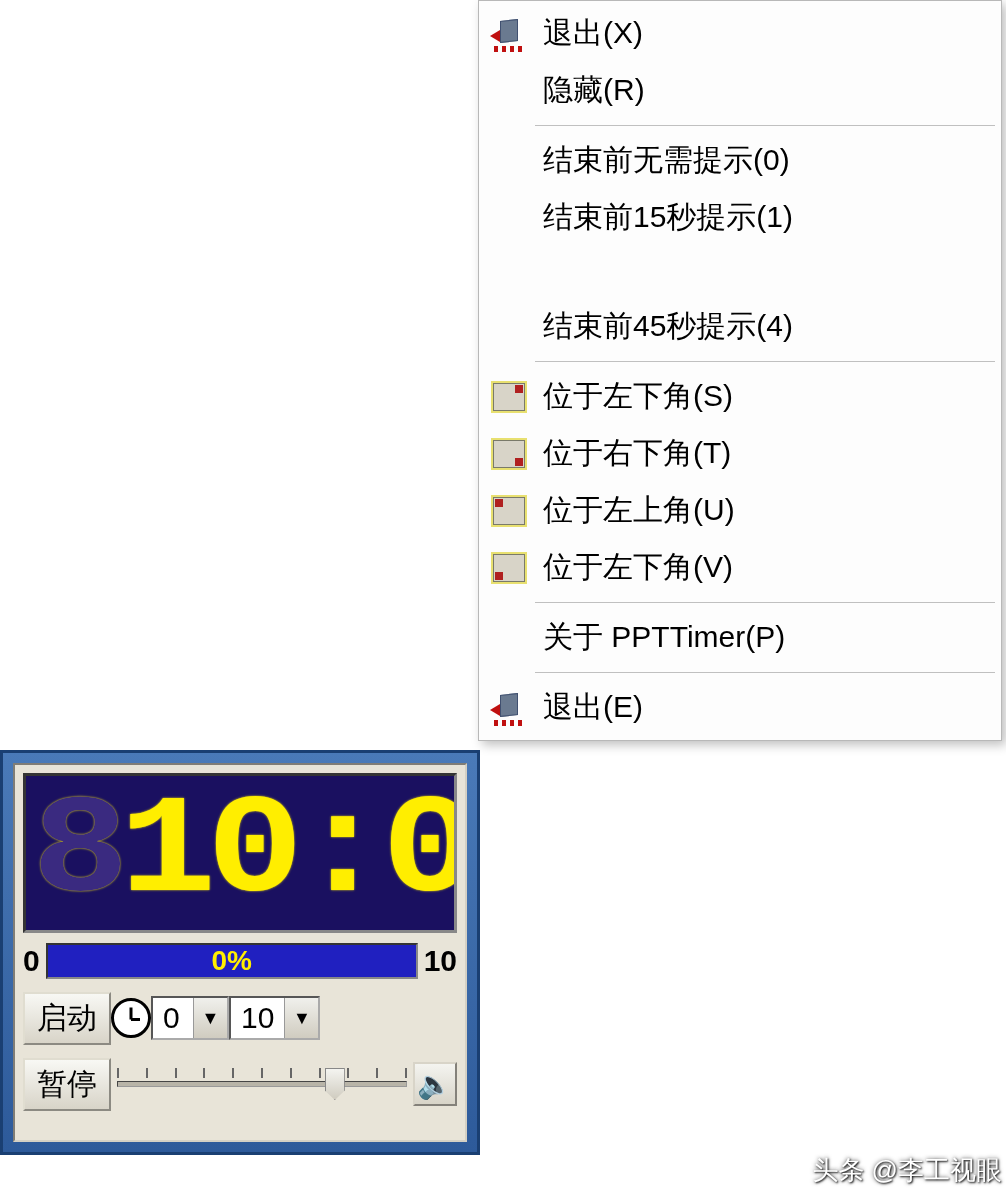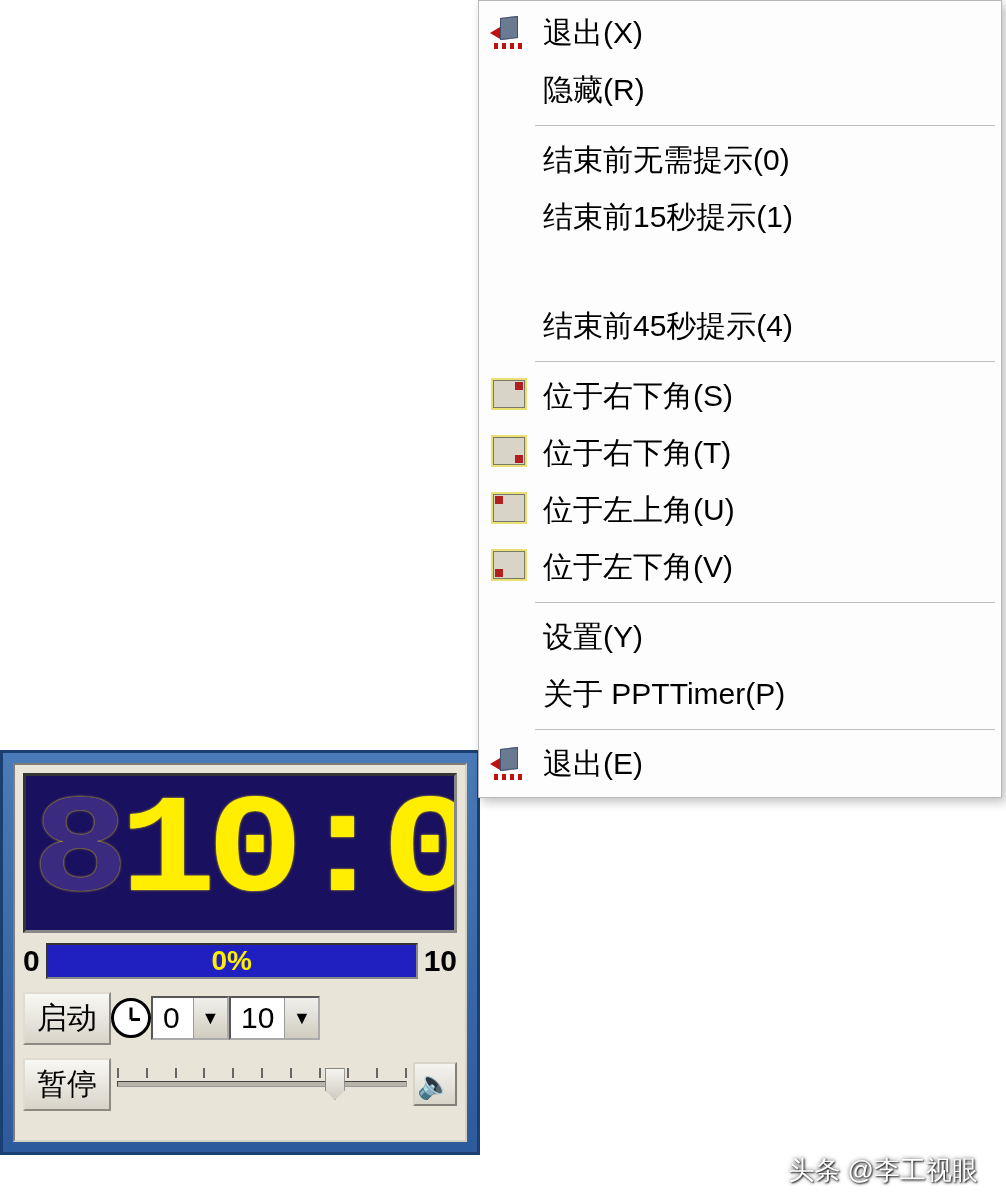--- a/index.html
+++ b/index.html
@@ -197,20 +197,21 @@
     left: 478px;
     top: 0;
     width: 524px;
     background: #fdfdfd;
     border: 1px solid #b8b8b8;
     box-shadow: 4px 4px 10px rgba(0,0,0,0.25);
     padding: 4px 2px;
   }
   .menu-item {
     display: flex;
+    align-items: center;
     padding: 8px 12px 8px 4px;
     font-size: 30px;
     color: #000;
     cursor: default;
     min-height: 52px;
   }
   .menu-icon-col {
     width: 48px;
     height: 36px;
     display: flex;
@@ -256,21 +257,21 @@
     position: absolute; width: 8px; height: 8px; background: #b02020;
   }
   .dot-tl { left: 1px; top: 1px; }
   .dot-tr { right: 1px; top: 1px; }
   .dot-bl { left: 1px; bottom: 1px; }
   .dot-br { right: 1px; bottom: 1px; }
 
   
   .watermark {
     position: absolute;
-    right: 28px;
+    right: 4px;
     bottom: 12px;
     font-size: 26px;
     color: #fff;
     text-shadow: 0 0 4px rgba(0,0,0,0.7), 1px 1px 2px rgba(0,0,0,0.9);
   }
 </style>
 </head>
 <body>
 
 <div class="timer-window">
@@ -362,21 +363,21 @@
   </div>
 
   <div class="menu-sep"></div>
 
   <div class="menu-item">
     <span class="menu-icon-col">
       <span class="corner-ico">
           <span class="dot dot-tr"></span>
         </span>
     </span>
-    <span>位于右下角(S)</span>
+    <span>位于左下角(S)</span>
   </div>
   <div class="menu-item">
     <span class="menu-icon-col">
       <span class="corner-ico">
           <span class="dot dot-br"></span>
         </span>
     </span>
     <span>位于右下角(T)</span>
   </div>
   <div class="menu-item">
@@ -391,24 +392,20 @@
     <span class="menu-icon-col">
       <span class="corner-ico">
           <span class="dot dot-bl"></span>
         </span>
     </span>
     <span>位于左下角(V)</span>
   </div>
 
   <div class="menu-sep"></div>
 
-  <div class="menu-item">
-    <span class="menu-icon-col"></span>
-    <span>设置(Y)</span>
-  </div>
   <div class="menu-item">
     <span class="menu-icon-col"></span>
     <span>关于 PPTTimer(P)</span>
   </div>
 
   <div class="menu-sep"></div>
 
   <div class="menu-item">
     <span class="menu-icon-col">
       <span class="exit-ico">

